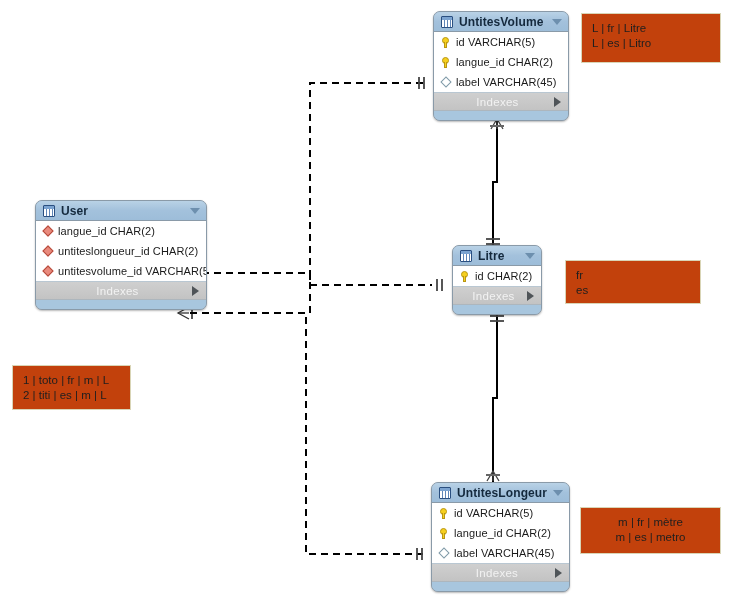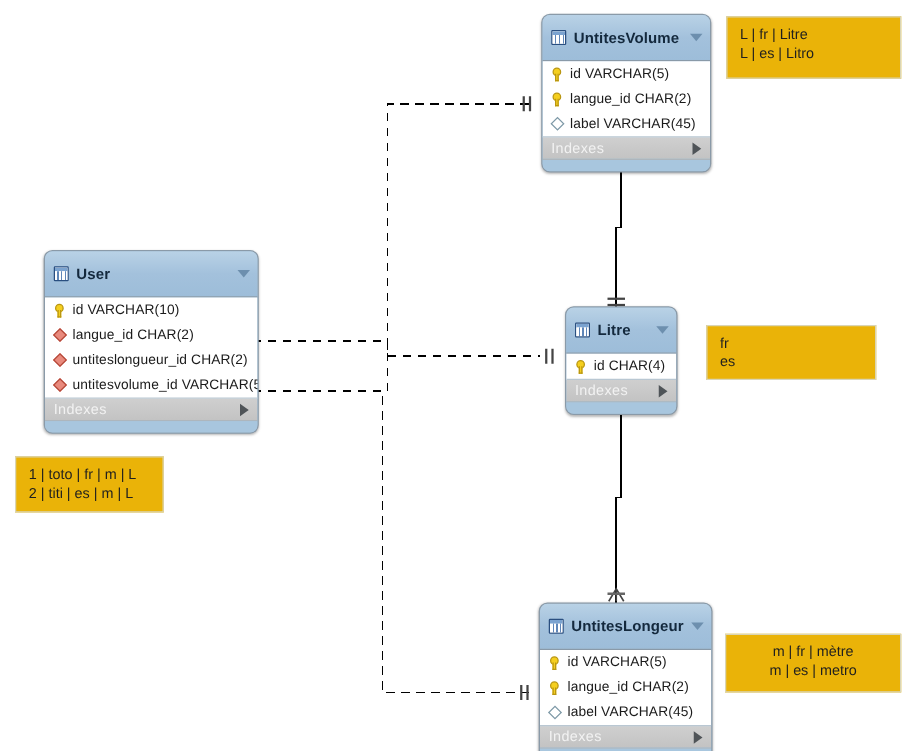--- a/index.html
+++ b/index.html
@@ -40,21 +40,21 @@
     z-index: 3;
     border: 1px solid #8a9aa8;
     border-radius: 7px;
     background: #a8c6de;
     box-shadow: 0 1px 2px rgba(0,0,0,0.28);
     box-sizing: border-box;
     overflow: hidden;
   }
 
   .tbl-header {
-    height: 37px;
+    height: 20px;
     display: flex;
     align-items: center;
     padding: 0 6px 0 7px;
     background: linear-gradient(to bottom, #b9d2e6 0%, #a3c1dc 50%, #9dbdd9 100%);
     border-bottom: 1px solid #8a9aa8;
     box-sizing: border-box;
   }
   .tbl-title {
     font-size: 12px;
     font-weight: bold;
@@ -169,37 +169,38 @@
     padding: 0 7px;
     background: linear-gradient(to bottom, #cfcfcf 0%, #c3c3c3 100%);
     border-bottom: 1px solid #adb6bd;
     box-sizing: border-box;
   }
   .idx-label {
     font-size: 11.5px;
     color: #f2f2f2;
     flex: 1;
     letter-spacing: 0.3px;
+    text-align: center;
   }
   .idx-caret {
     width: 0; height: 0;
     border-top: 5px solid transparent;
     border-bottom: 5px solid transparent;
     border-left: 7px solid #4f5458;
   }
   .tbl-foot {
     height: 9px;
     background: #a8c6de;
   }
 
   
   .note {
     position: absolute;
     z-index: 2;
-    background: #eab308;
+    background: #c2410c;
     border: 1px solid #d9d5b6;
     box-sizing: border-box;
     padding: 7px 10px;
     font-size: 11.5px;
     color: #1f1f1f;
     line-height: 15px;
     white-space: pre;
   }
 </style>
 </head>
@@ -286,24 +287,20 @@
   </div>
 
   <div class="table-node" style="left:12px; top:200px; width:172px;margin-left:23px;">
     <div class="tbl-header">
       <span class="tbl-icon"></span>
       <span class="tbl-title">User</span>
       <span class="tbl-caret"></span>
     </div>
     <div class="tbl-fields">
       <div class="field-row">
-        <span class="g g-key"></span>
-        <span class="field-label">id VARCHAR(10)</span>
-      </div>
-      <div class="field-row">
         <span class="g g-dia g-dia-red"></span>
         <span class="field-label">langue_id CHAR(2)</span>
       </div>
       <div class="field-row">
         <span class="g g-dia g-dia-red"></span>
         <span class="field-label">untiteslongueur_id CHAR(2)</span>
       </div>
       <div class="field-row">
         <span class="g g-dia g-dia-red"></span>
         <span class="field-label">untitesvolume_id VARCHAR(5)</span>
@@ -318,21 +315,21 @@
 
   <div class="table-node" style="left:452px; top:245px; width:90px;">
     <div class="tbl-header">
       <span class="tbl-icon"></span>
       <span class="tbl-title">Litre</span>
       <span class="tbl-caret"></span>
     </div>
     <div class="tbl-fields">
       <div class="field-row">
         <span class="g g-key"></span>
-        <span class="field-label">id CHAR(4)</span>
+        <span class="field-label">id CHAR(2)</span>
       </div>
     </div>
     <div class="tbl-indexes">
       <span class="idx-label">Indexes</span>
       <span class="idx-caret"></span>
     </div>
     <div class="tbl-foot"></div>
   </div>
 
   <div class="table-node" style="left:431px; top:482px; width:139px;">

